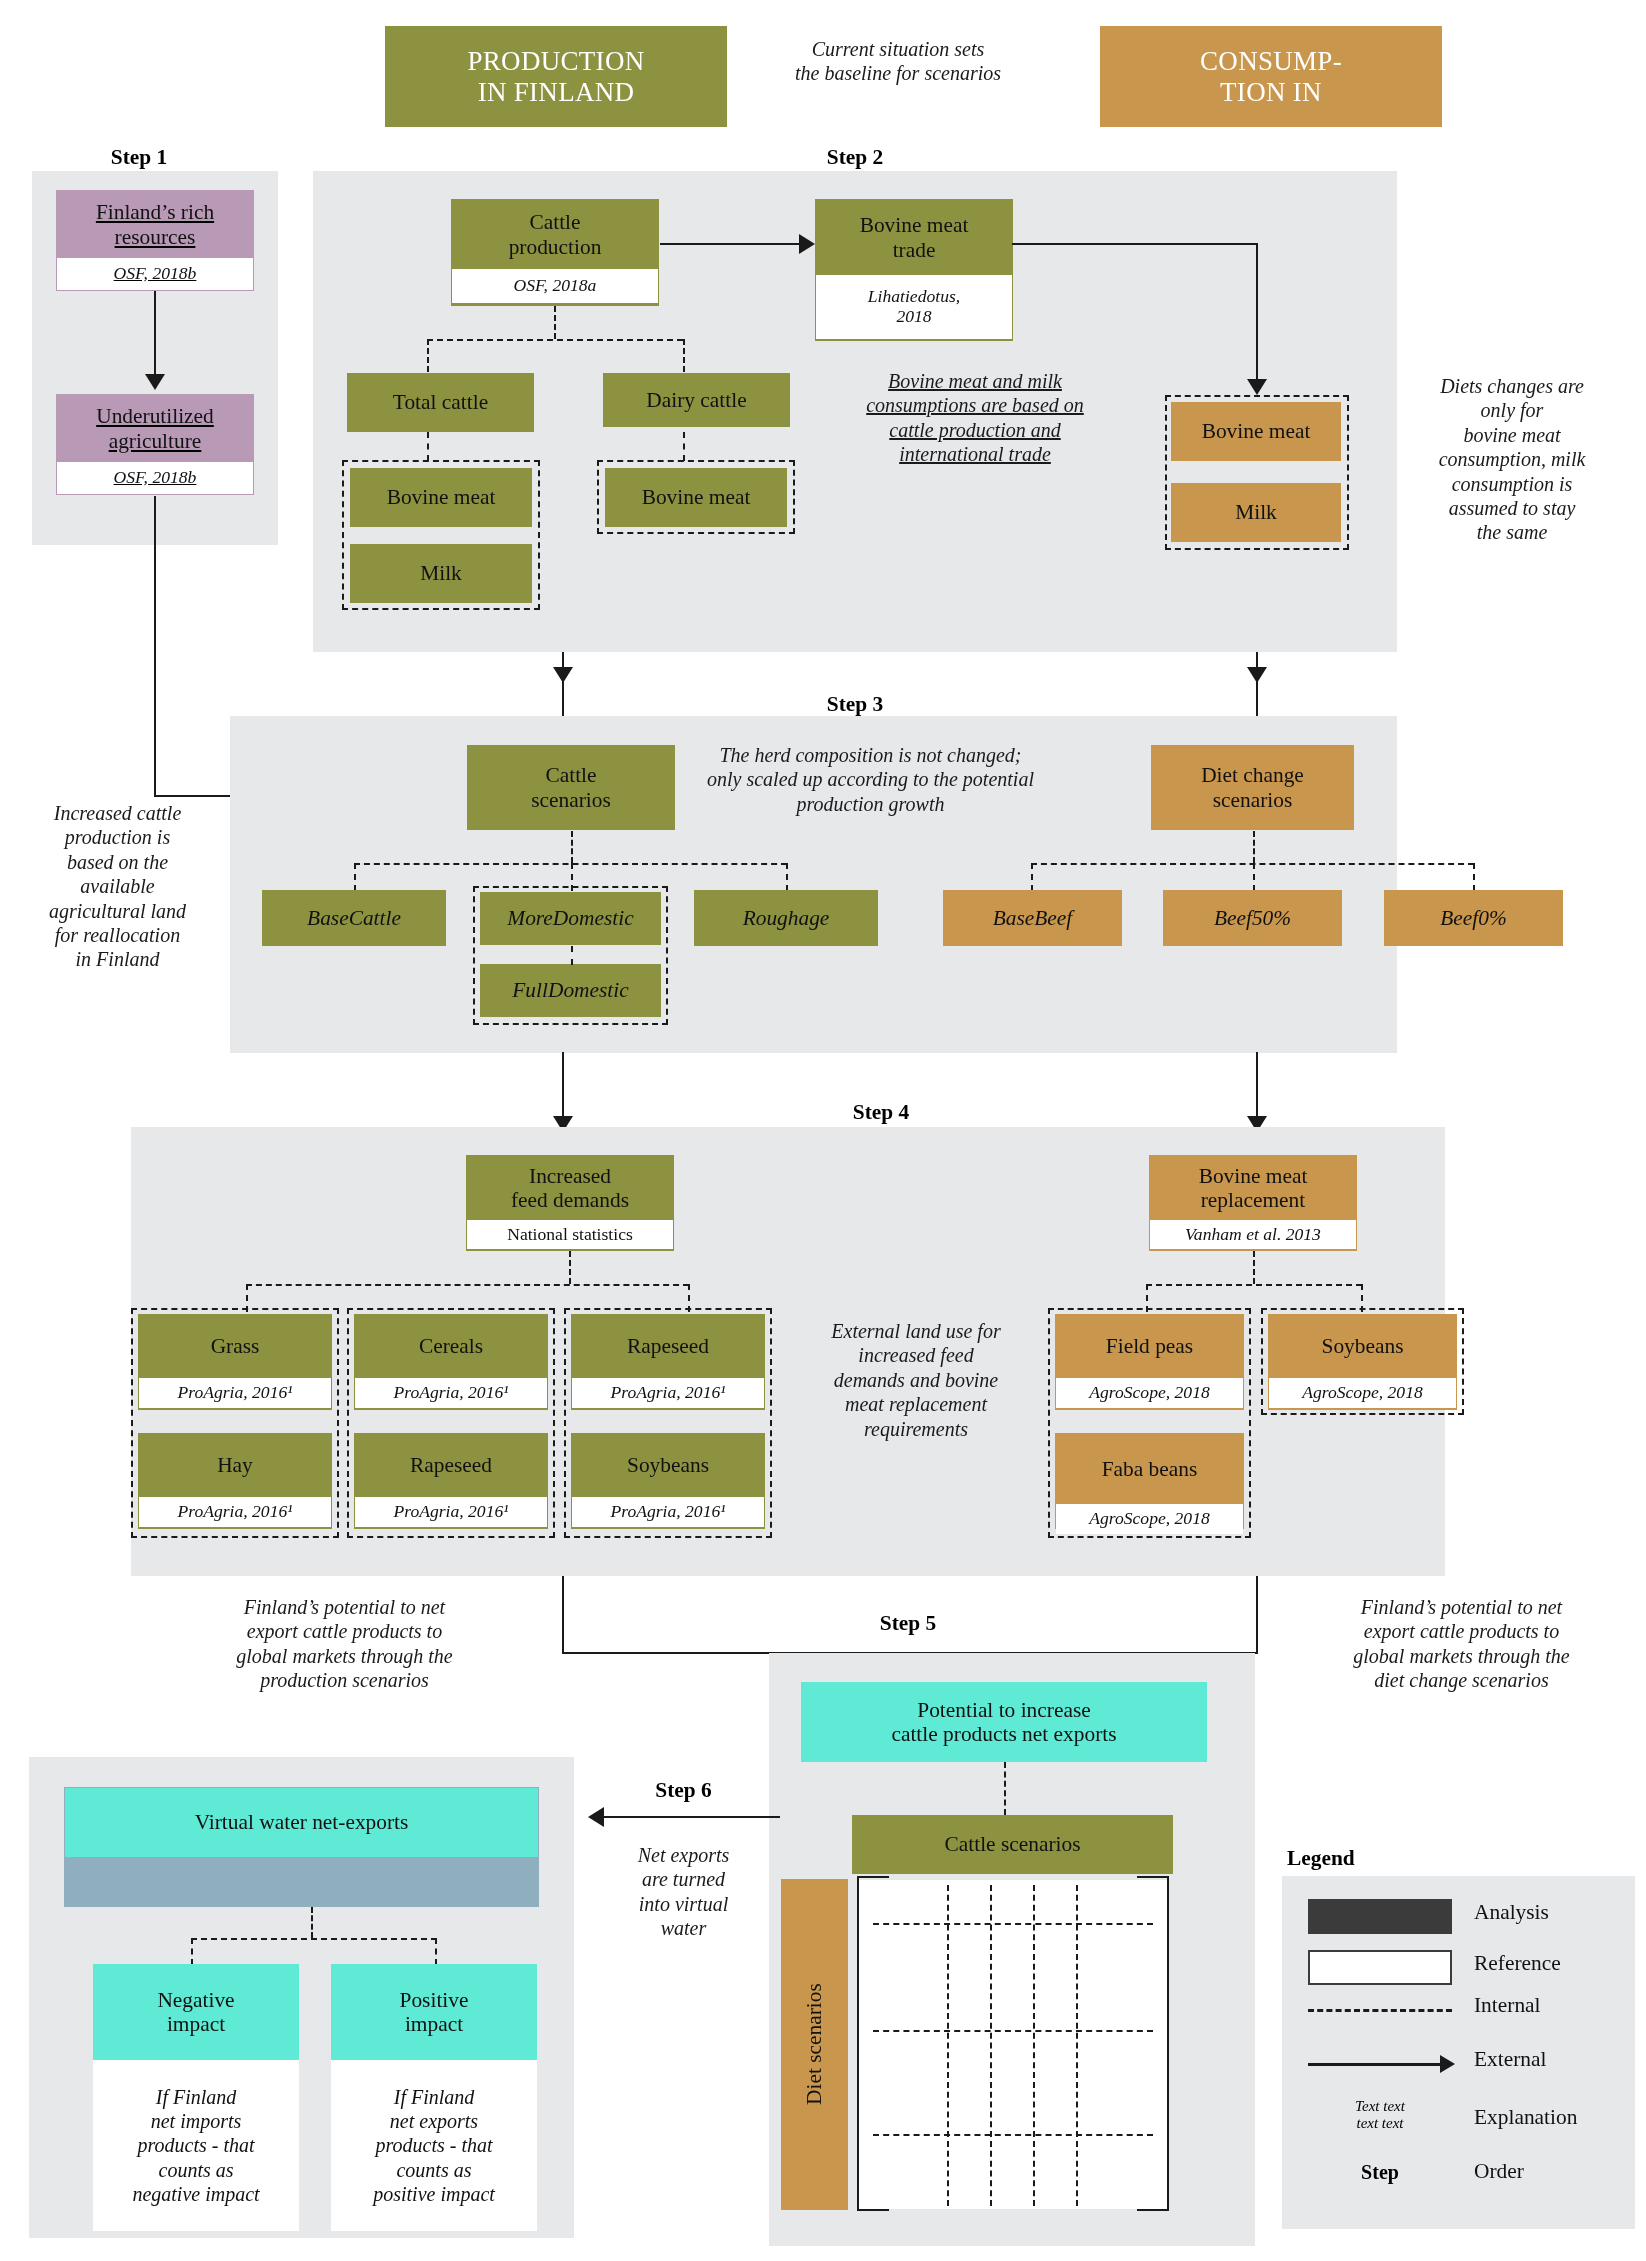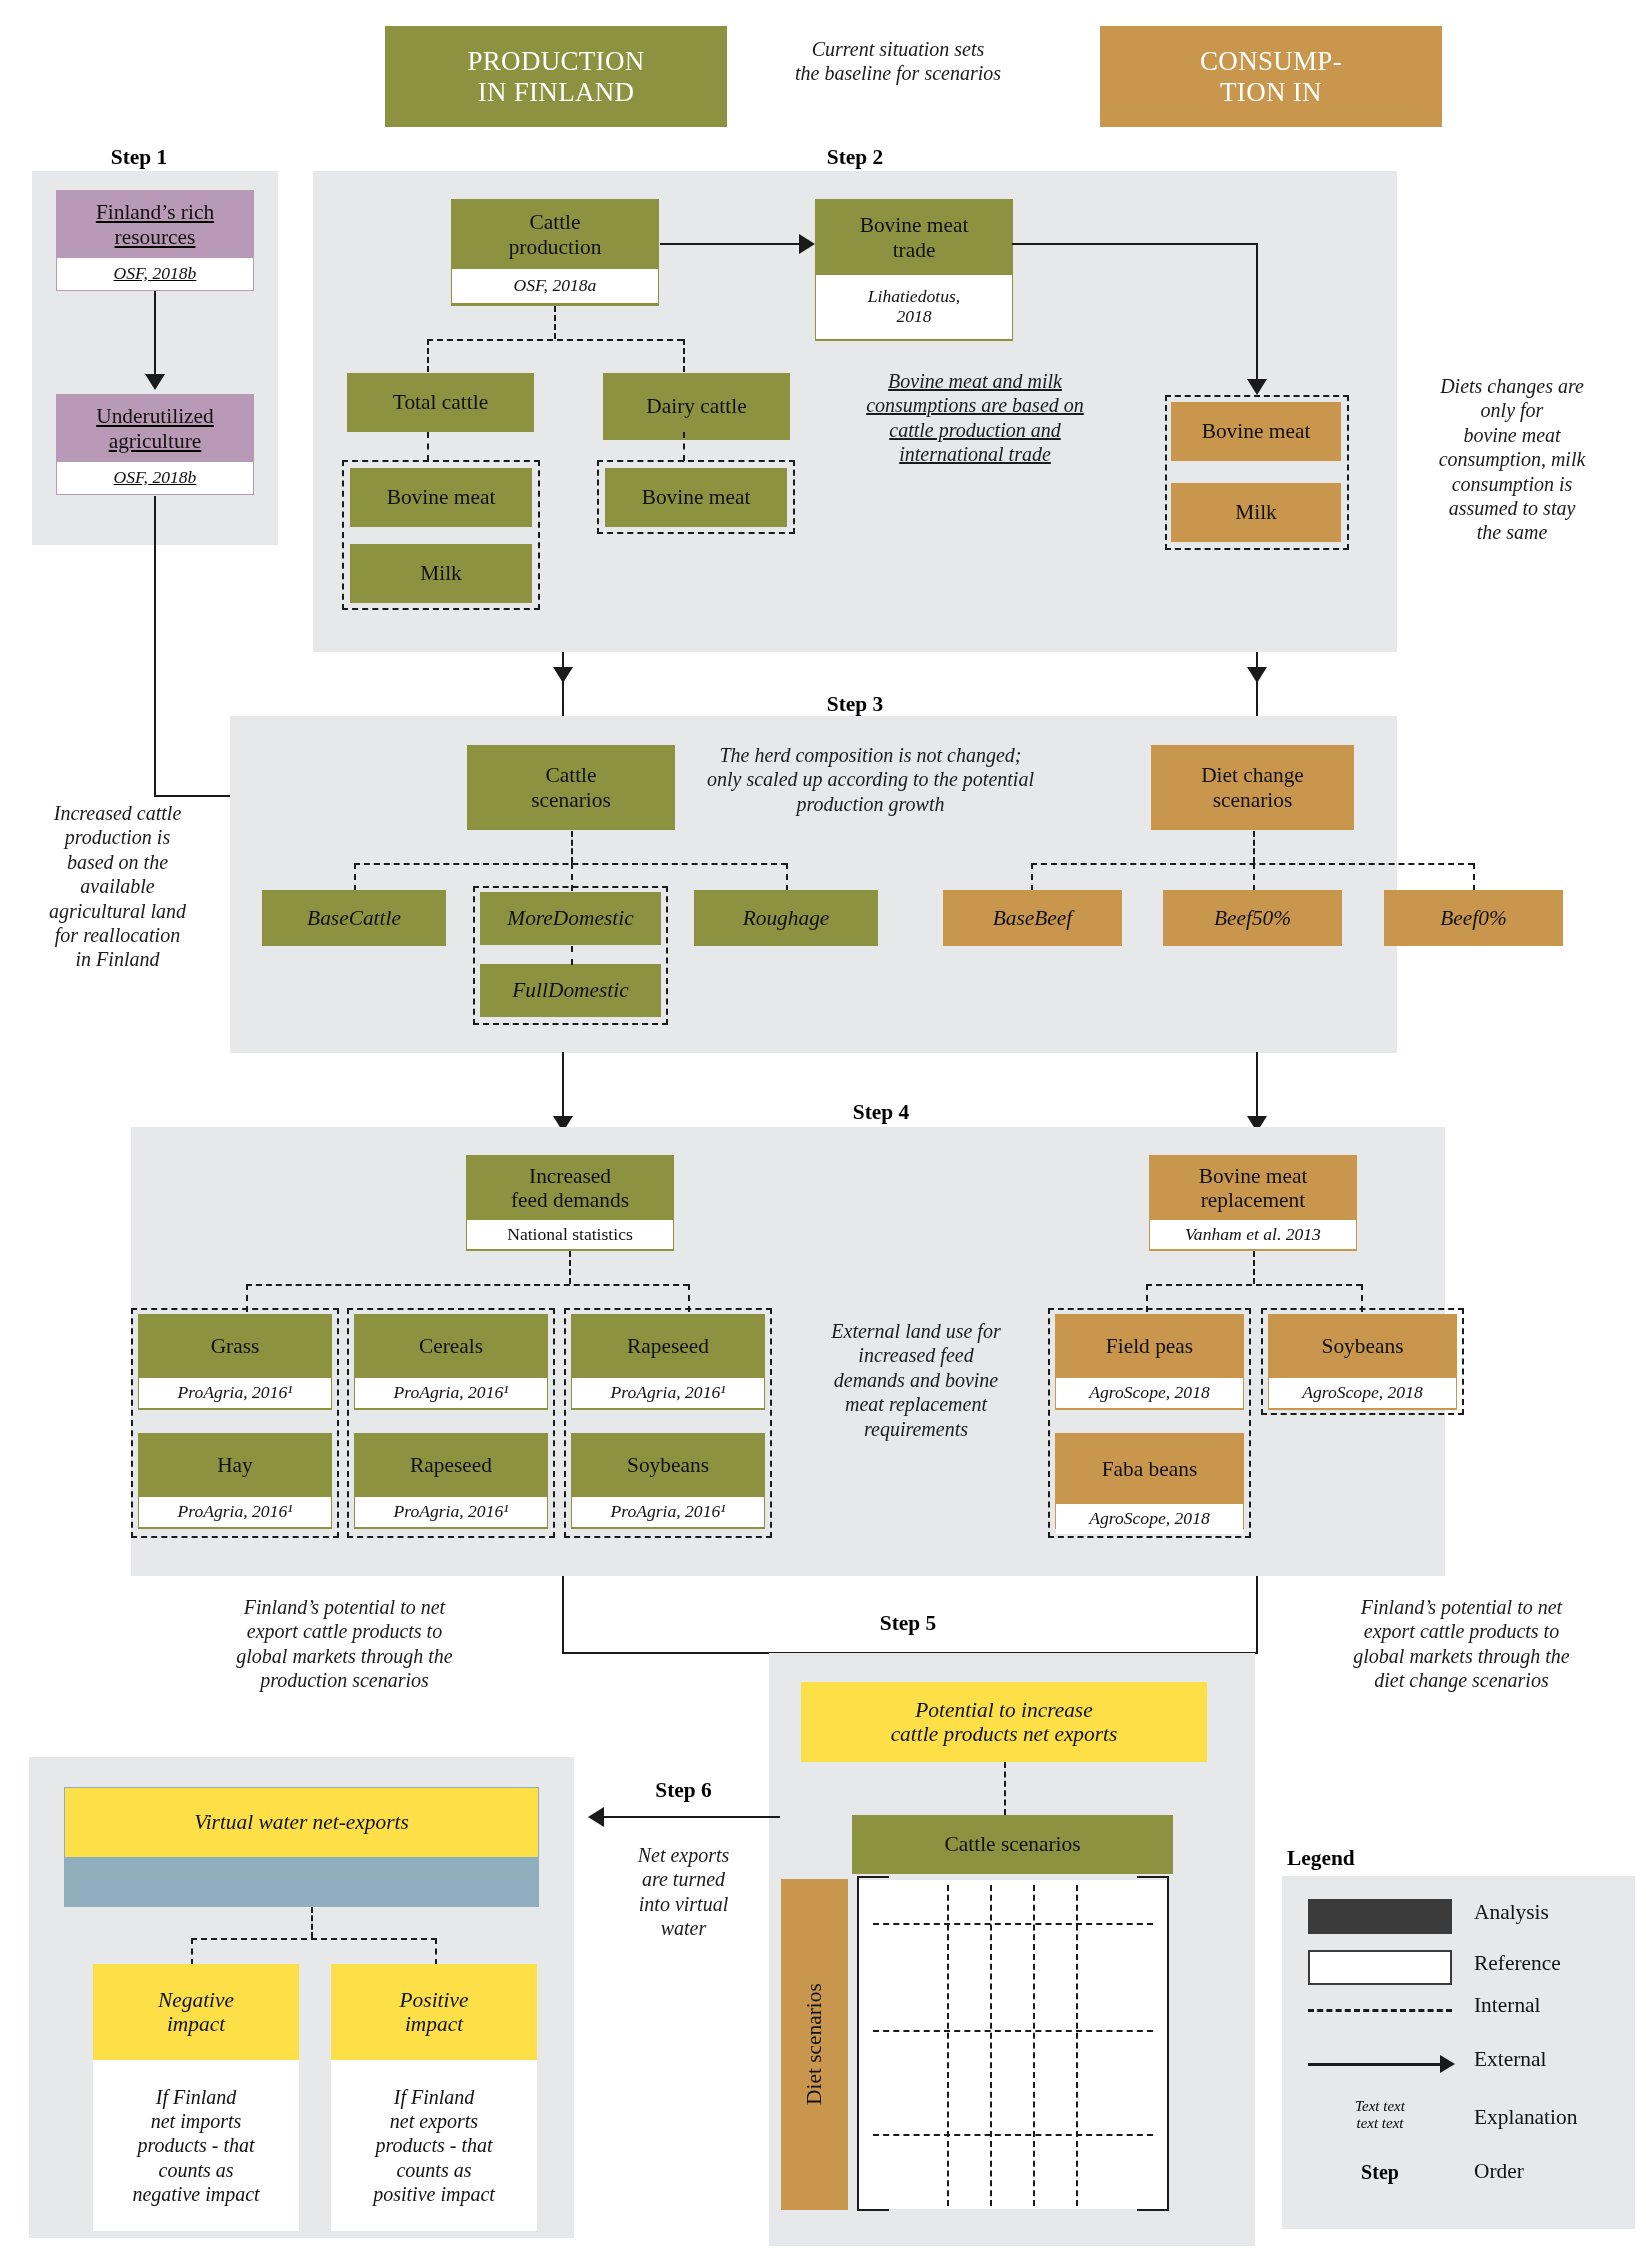--- a/index.html
+++ b/index.html
@@ -19,21 +19,21 @@
   
   .box{position:absolute;box-sizing:border-box;}
   .box .ttl{display:flex;align-items:center;justify-content:center;text-align:center;
             font-size:21.4px;line-height:1.13;color:#111;box-sizing:border-box;padding:1.1px 3.2px;}
   .box .ref{display:flex;align-items:center;justify-content:center;text-align:center;
             background:#fff;font-style:italic;font-size:17.6px;line-height:1.12;color:#111;
             box-sizing:border-box;padding:0.5px 2.1px;}
   .g .ttl{background:#8d9240;}
   .b .ttl{background:#c8964d;}
   .p .ttl{background:#b89ab6;}
-  .bl .ttl{background:#fde047;font-style:italic;}
+  .bl .ttl{background:#5eead4;}
   .g.framed{border:1.6px solid #8d9240;background:#8d9240;}
   .b.framed{border:1.6px solid #c8964d;background:#c8964d;}
   .p.framed{border:1.6px solid #b89ab6;background:#15803d;text-decoration:underline;}
   .bl.framed{border:1.6px solid #8fafbe;background:#8fafbe;}
   .box.italic .ttl{font-style:italic;}
 
   
   .dgroup{position:absolute;border:2.7px dashed #1a1a1a;box-sizing:border-box;pointer-events:none;}
 
   
@@ -139,21 +139,21 @@
 
   <div class="dv" style="left:554px;top:306px;height:33px;"></div>
   <div class="dh" style="left:427px;top:339px;width:256px;"></div>
   <div class="dv" style="left:427px;top:339px;height:33px;"></div>
   <div class="dv" style="left:683px;top:339px;height:33px;"></div>
 
   <div class="box g" style="left:347px;top:373px;width:187px;height:59px;">
     <div class="ttl" style="height:59px;">Total cattle</div>
   </div>
   <div class="box g" style="left:603px;top:373px;width:187px;height:59px;">
-    <div class="ttl" style="height:67px;">Dairy cattle</div>
+    <div class="ttl" style="height:54px;">Dairy cattle</div>
   </div>
 
   <div class="dv" style="left:427px;top:432px;height:29px;"></div>
   <div class="dv" style="left:683px;top:432px;height:29px;"></div>
 
   <div class="dgroup" style="left:342px;top:460px;width:198px;height:150px;"></div>
   <div class="box g" style="left:350px;top:468px;width:182px;height:59px;">
     <div class="ttl" style="height:59px;">Bovine meat</div>
   </div>
   <div class="box g" style="left:350px;top:544px;width:182px;height:59px;">

